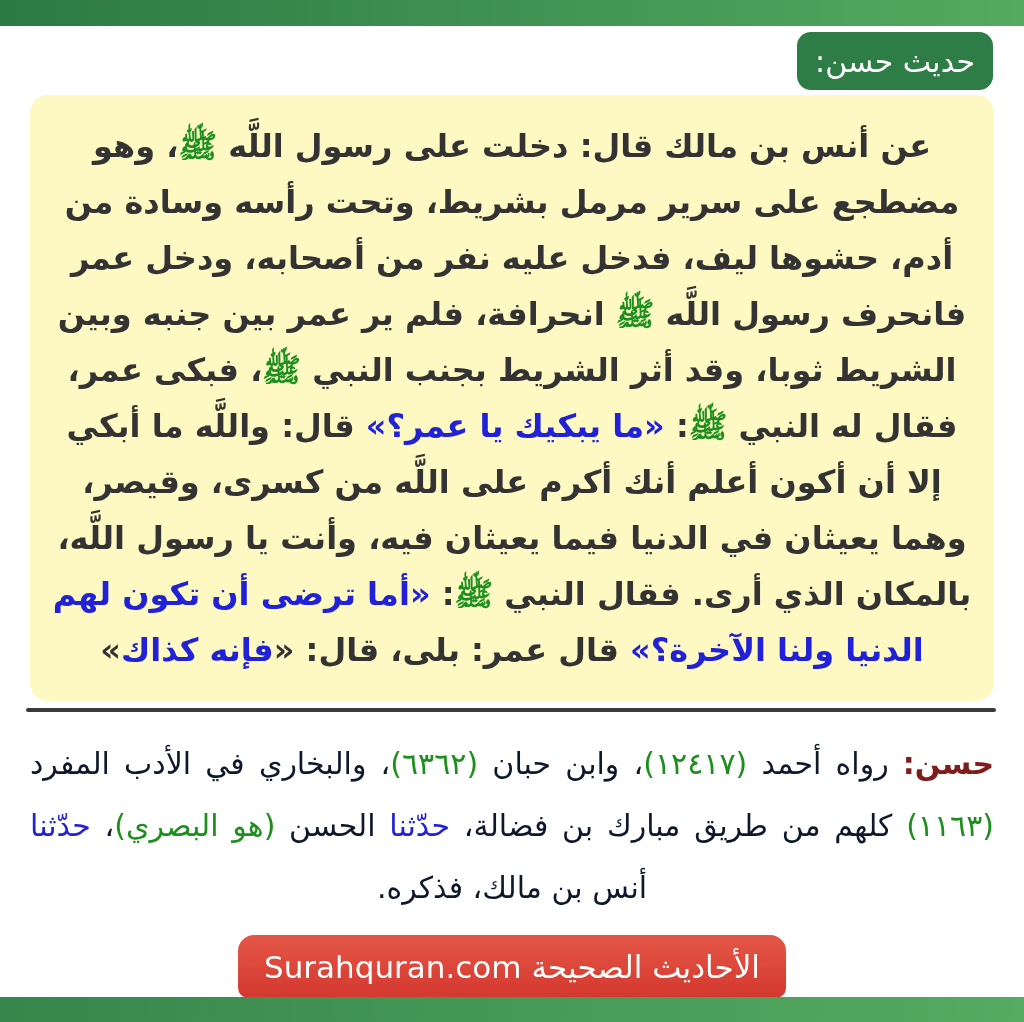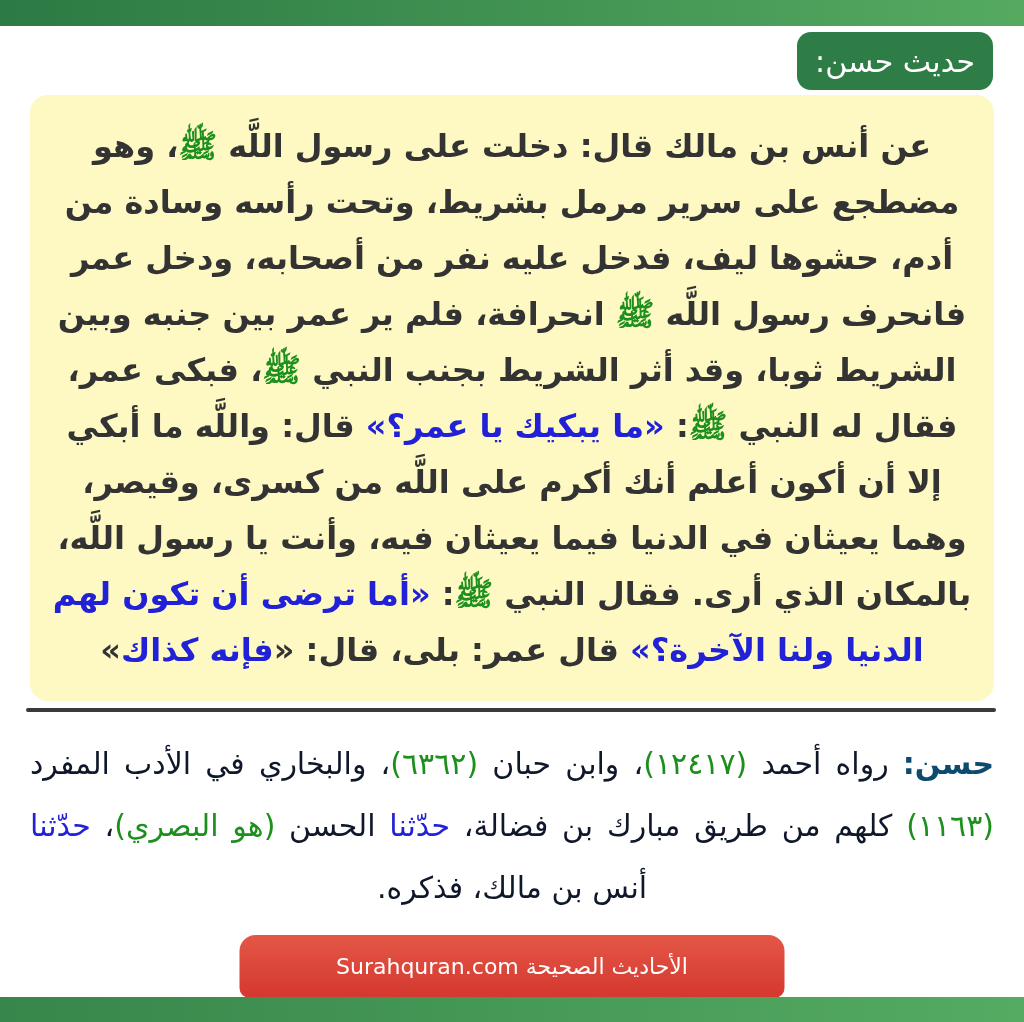--- a/index.html
+++ b/index.html
@@ -41,21 +41,21 @@
     text-align:center;
     font-weight:bold;
     font-size:32px;
     line-height:56px;
     color:#333333;
   }
 
   .seg-dark  { color:#333333; }
   .seg-blue  { color:#2121d8; }
   .seg-green { color:#1d8f1d; }
-  .seg-red   { color:#0c4a6e; }
+  .seg-red   { color:#7f1d1d; }
 
   .takhrij .seg-dark { color:#0f172a; font-weight:normal; }
   .takhrij .seg-red  { font-weight:bold; }
 
   .divider {
     position:absolute; top:708px; right:28px; left:26px;
     height:4px;
     background:#3a3a3a;
     border-radius:2px;
   }
@@ -70,21 +70,21 @@
   }
 
   .site-banner {
     position:absolute; bottom:24px; left:50%;
     transform:translateX(-50%);
     min-width:545px; height:63px;
     background:linear-gradient(180deg,#e45747,#d4382e);
     border-radius:16px 16px 10px 10px;
     color:#ffffff;
     display:flex; align-items:center; justify-content:center;
-    font-size:22px;
+    font-size:31px;
     padding:0 26px;
     white-space:nowrap;
   }
 
   .bottom-bar {
     position:absolute; bottom:0; left:0;
     width:1024px; height:25px;
     background:linear-gradient(90deg,#37864b,#55ab62);
   }
 </style>

